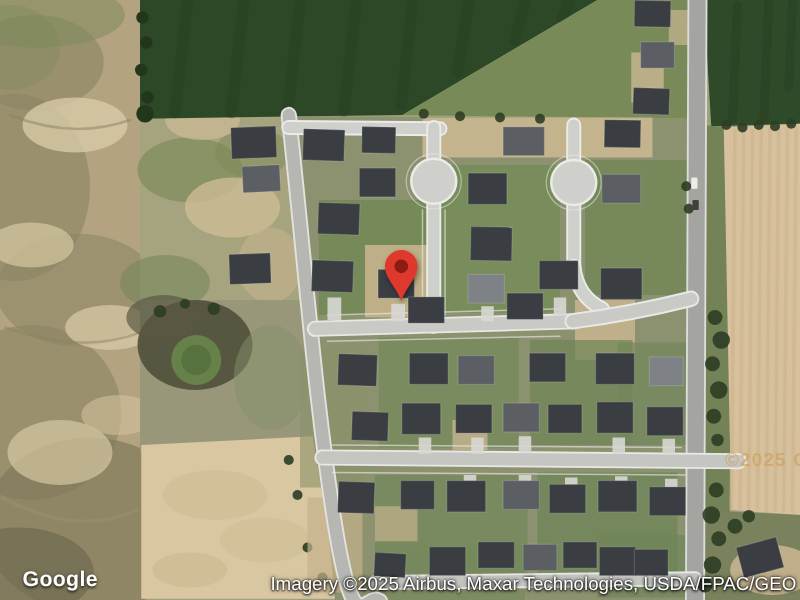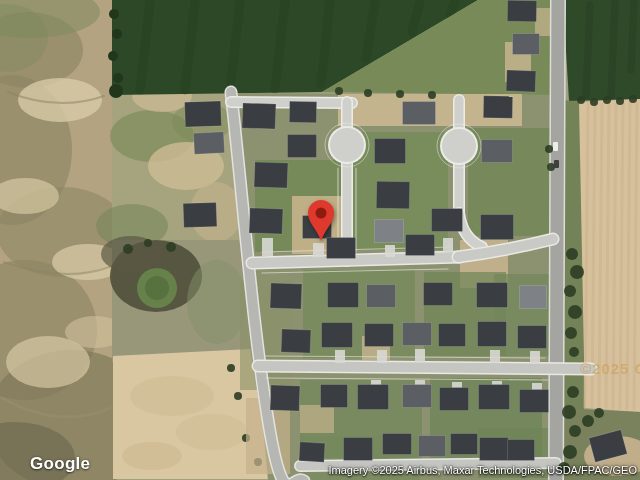--- a/index.html
+++ b/index.html
@@ -1,24 +1,24 @@
 <!DOCTYPE html>
 <html><head>
 <meta charset="utf-8">
 <style>
   html,body{margin:0;padding:0;background:#222;}
   #frame{position:relative;width:640px;height:480px;overflow:hidden;
          font-family:"Liberation Sans",sans-serif;cursor:grab;}
   #map-svg{position:absolute;left:0;top:0;width:640px;height:480px;display:block;}
   #pin{position:absolute;width:34px;height:44px;
        filter:drop-shadow(1px 2px 2px rgba(0,0,0,.4));}
-  #logo{position:absolute;left:30px;bottom:6px;color:#fff;font-size:17px;
+  #logo{position:absolute;left:18px;bottom:6px;color:#fff;font-size:17px;
         font-weight:bold;letter-spacing:.3px;
         text-shadow:0 1px 2px rgba(0,0,0,.55),0 0 3px rgba(0,0,0,.35);}
-  #attrib{position:absolute;right:3px;bottom:4px;color:#fff;font-size:11px;
+  #attrib{position:absolute;right:3px;bottom:4px;color:#fff;font-size:15px;
           white-space:nowrap;
           text-shadow:0 0 2px #000,0 1px 2px rgba(0,0,0,.9),0 0 4px rgba(0,0,0,.5);}
   #wmark{position:absolute;left:580px;top:360px;font-size:15px;font-weight:bold;
          color:rgba(203,158,84,.6);letter-spacing:1px;white-space:nowrap;}
 </style>
 </head>
 <body>
 
 <div id="frame">
   <svg id="map-svg" viewBox="0 0 640 480" xmlns="http://www.w3.org/2000/svg">

